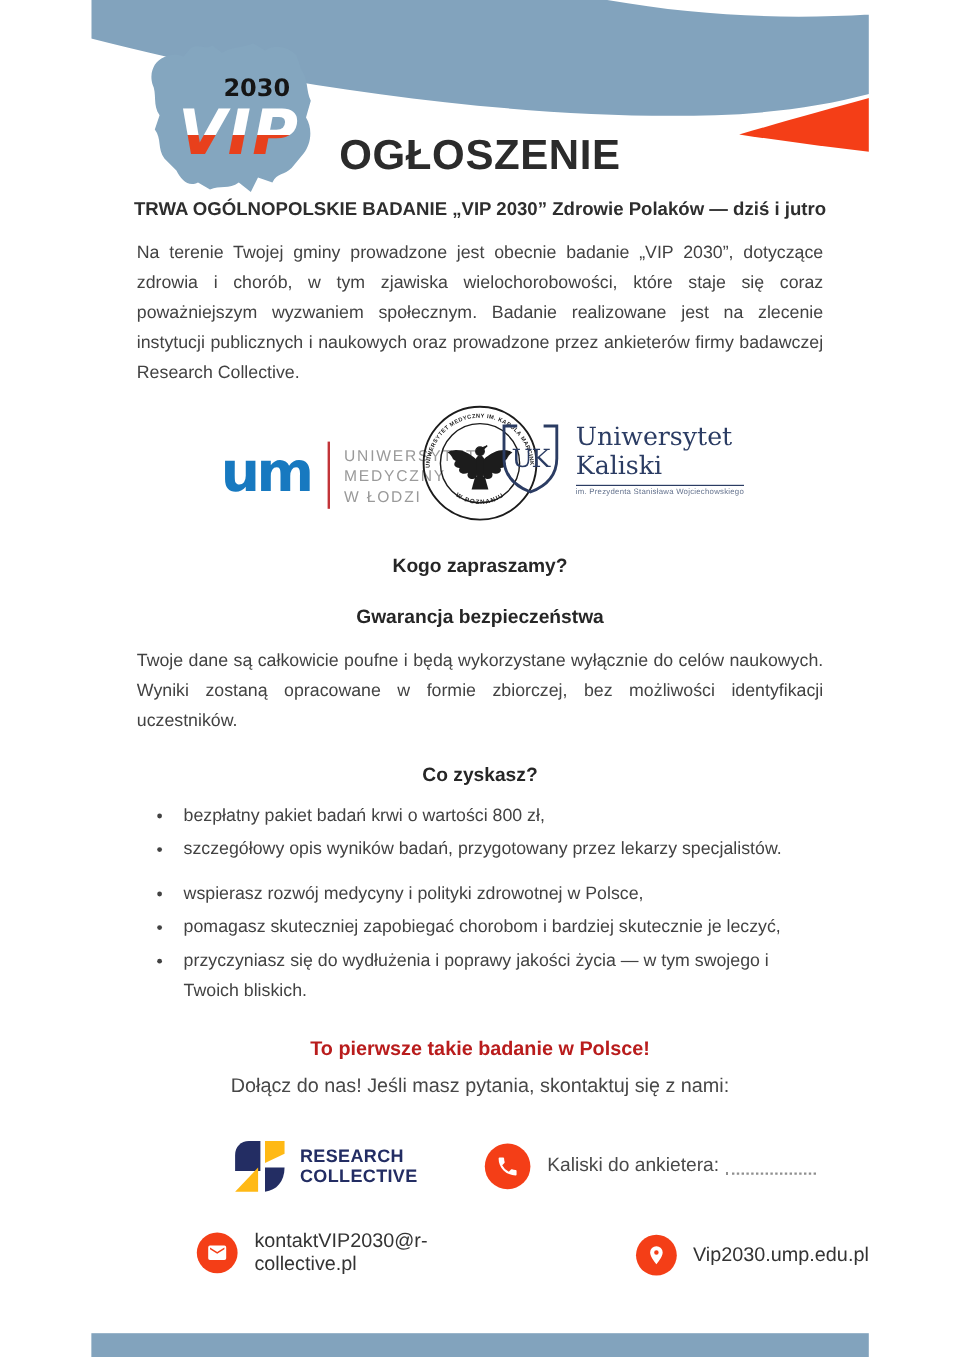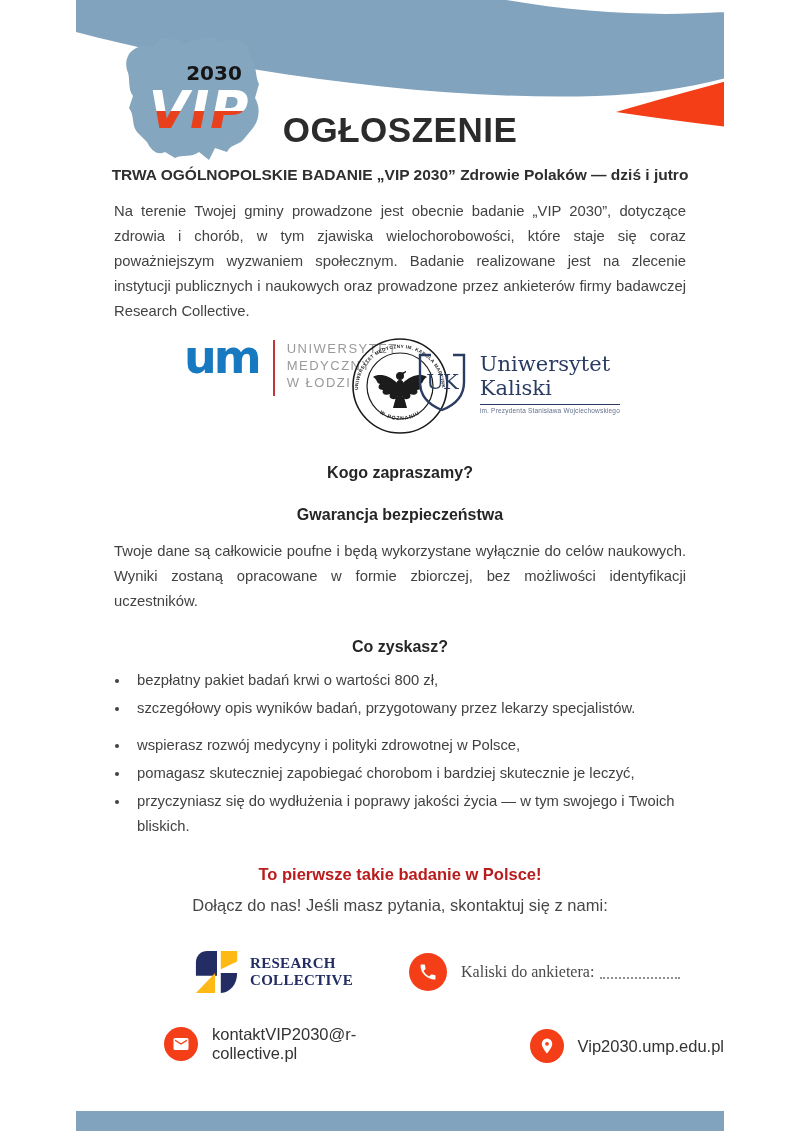--- a/index.html
+++ b/index.html
@@ -14,38 +14,38 @@
   .map-logo{position:absolute;left:30px;top:28px;width:180px;height:160px;}
   
   .title{margin:0;padding-top:110px;text-align:center;font-size:35px;font-weight:800;
          letter-spacing:.5px;color:#2b2b2b;}
   .subtitle{margin:16px 30px 0;text-align:center;font-size:15.5px;font-weight:700;color:#2e2e2e;}
   
   .content{padding:0 38px;}
   p.body{margin:15px 0 0;font-size:14.8px;line-height:25px;text-align:justify;color:#424242;}
   h3.sec{margin:24px 0 0;text-align:center;font-size:16px;font-weight:800;color:#262626;}
   ul.blist{margin:12px 0 0;padding-left:16px;}
-  ul.blist li{margin:0 0 3px;padding-left:7px;font-size:14.8px;line-height:25px;color:#424242;}
+  ul.blist li{margin:0 16px 3px;padding-left:7px;font-size:14.8px;line-height:25px;color:#424242;}
   .closing-h{margin:26px 0 0;text-align:center;font-size:16.5px;font-weight:800;color:#b91c1c;}
   .closing-t{margin:12px 0 0;text-align:center;font-size:16.5px;color:#474747;}
   
   .logos-row{position:relative;height:100px;margin-top:16px;}
-  .um-logo{position:absolute;left:70px;top:0;display:flex;align-items:flex-start;}
+  .um-logo{position:absolute;left:70px;top:28px;display:flex;align-items:center;}
   .um-abbr{font-family:"DejaVu Sans",sans-serif;font-size:46px;font-weight:800;color:#1779c0;
            letter-spacing:-3px;line-height:1;margin-top:-6px;}
   .um-div{width:2px;height:56px;background:#c23438;margin:0 12px 0 14px;}
   .um-name{font-size:13px;letter-spacing:1.5px;color:#9a9a9a;line-height:17px;}
   .seal{position:absolute;left:50%;top:-4px;transform:translateX(-50%);}
   .uk-logo{position:absolute;right:66px;top:12px;display:flex;align-items:flex-start;}
   .uk-text{margin-left:12px;font-family:"DejaVu Serif",serif;color:#2b3c63;}
   .uk-text .big{font-size:21px;line-height:24px;}
   .uk-sub{margin-top:4px;padding-top:2px;border-top:1px solid #2b3c63;font-size:6.5px;
           color:#63718c;font-family:"Liberation Sans",sans-serif;letter-spacing:.2px;}
   
-  .contact-row{display:flex;align-items:center;margin:34px 44px 0 118px;font-family:Liberation Serif, serif;}
+  .contact-row{display:flex;align-items:center;margin:34px 44px 0 118px;}
   .rc-logo{display:flex;align-items:center;}
   .rc-name{margin-left:10px;font-size:15px;font-weight:800;color:#232d63;line-height:17px;
            letter-spacing:.3px;}
   .contact-phone{display:flex;align-items:center;flex:1;margin-left:56px;}
   .circle-icon{width:38px;height:38px;border-radius:50%;background:#f43e17;display:flex;
                align-items:center;justify-content:center;flex:none;}
   .contact-label{margin-left:14px;font-size:16px;color:#4a4a4a;white-space:nowrap;}
   .dotted-line{flex:1;margin-left:6px;border-bottom:2px dotted #8f8f8f;height:12px;}
   
   .footer-row{display:flex;align-items:flex-end;margin:30px 0 0 88px;}

